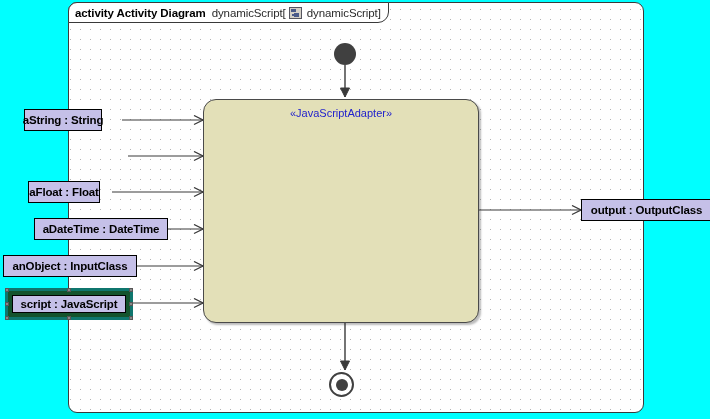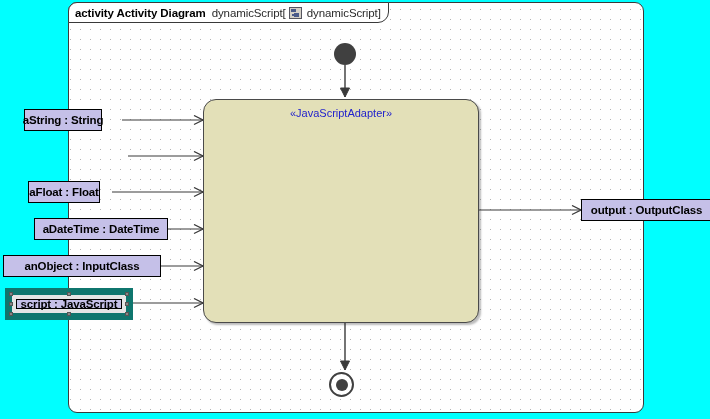--- a/index.html
+++ b/index.html
@@ -193,24 +193,24 @@
     padding: 0 7px;
     height: 22px;
     white-space: nowrap;
     z-index: 5;
     letter-spacing: -0.15px;
   }
 
   
   .selection {
     position: absolute;
-    border: 7px solid #0f766e;
+    border: 3px solid #0f766e;
     box-sizing: border-box;
     z-index: 5;
-    background: #e5e5e5;
+    background: #14532d;
   }
   .selection .pin {
     position: absolute;
     left: 4px;
     top: 4px;
     right: 4px;
     bottom: 4px;
     height: auto;
   }
   .sel-handle {
@@ -285,21 +285,21 @@
     <div class="stereotype">«JavaScriptAdapter»</div>
   </div>
 
   <div class="initial-node"></div>
 
   <div class="final-node"></div>
 
   <div class="pin" style="left:24px; top:109px; width:78px;">aString : String</div>
   <div class="pin" style="left:28px; top:181px; width:72px;">aFloat : Float</div>
   <div class="pin" style="left:2px; top:218px; width:134px;margin-left:32px;">aDateTime : DateTime</div>
-  <div class="pin" style="left:3px; top:255px; width:158px;">anObject : InputClass</div>
+  <div class="pin" style="left:3px; top:255px; width:134px;">anObject : InputClass</div>
 
   <div class="selection" style="left:5px; top:288px; width:128px; height:32px;">
     <div class="pin">script : JavaScript</div>
     <div class="sel-handle" style="left:-3px; top:-3px;"></div>
     <div class="sel-handle" style="left:50%; margin-left:-2px; top:-3px;"></div>
     <div class="sel-handle" style="right:-3px; top:-3px;"></div>
     <div class="sel-handle" style="left:-3px; top:50%; margin-top:-2px;"></div>
     <div class="sel-handle" style="right:-3px; top:50%; margin-top:-2px;"></div>
     <div class="sel-handle" style="left:-3px; bottom:-3px;"></div>
     <div class="sel-handle" style="left:50%; margin-left:-2px; bottom:-3px;"></div>

